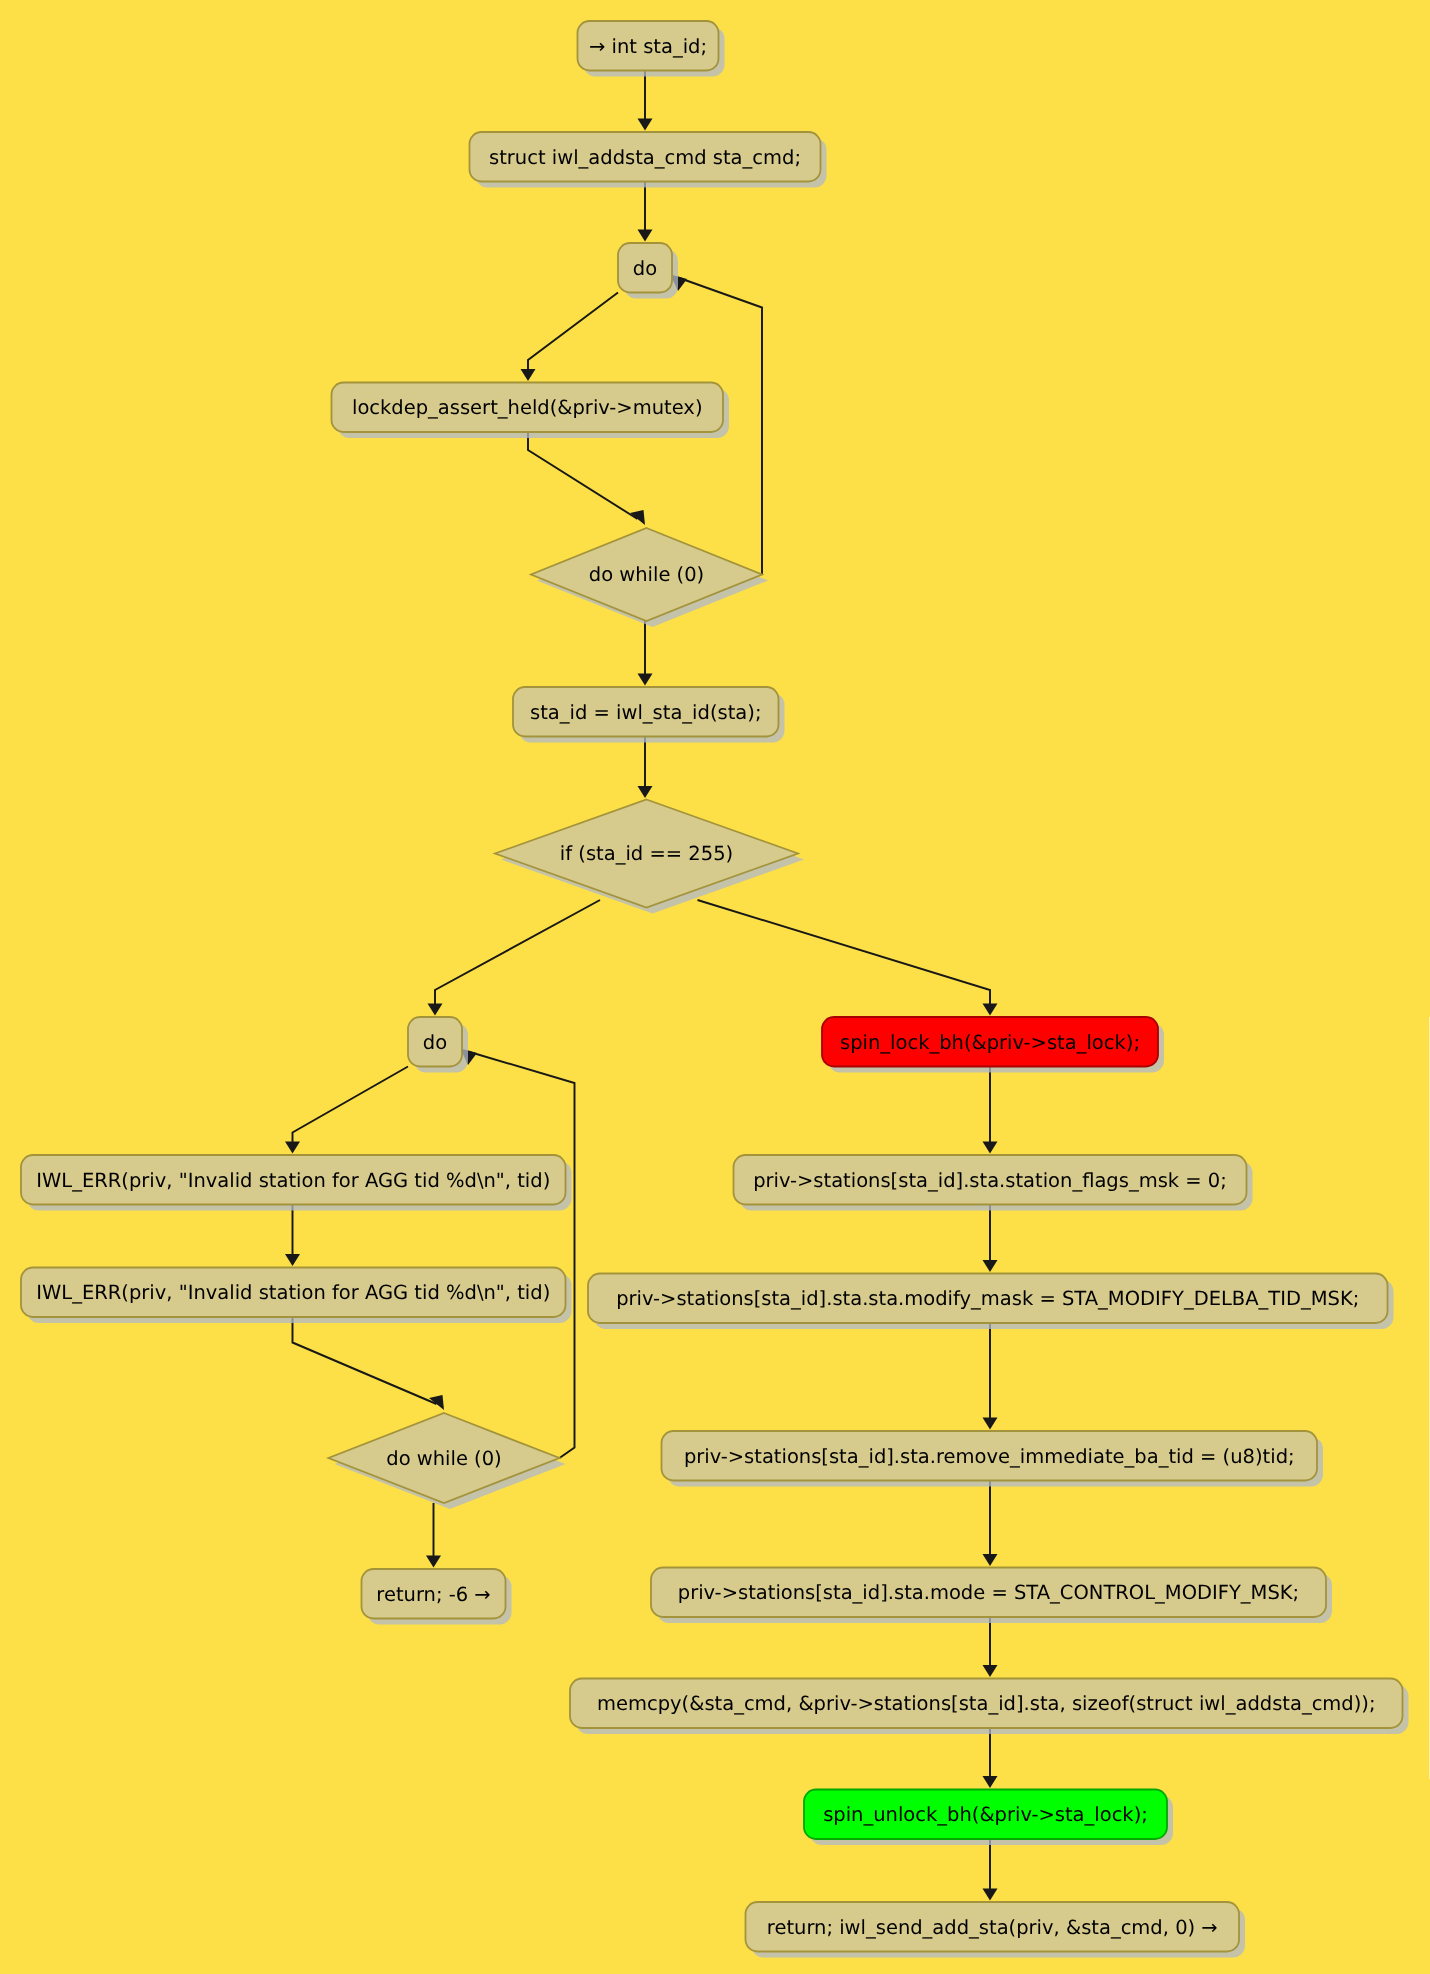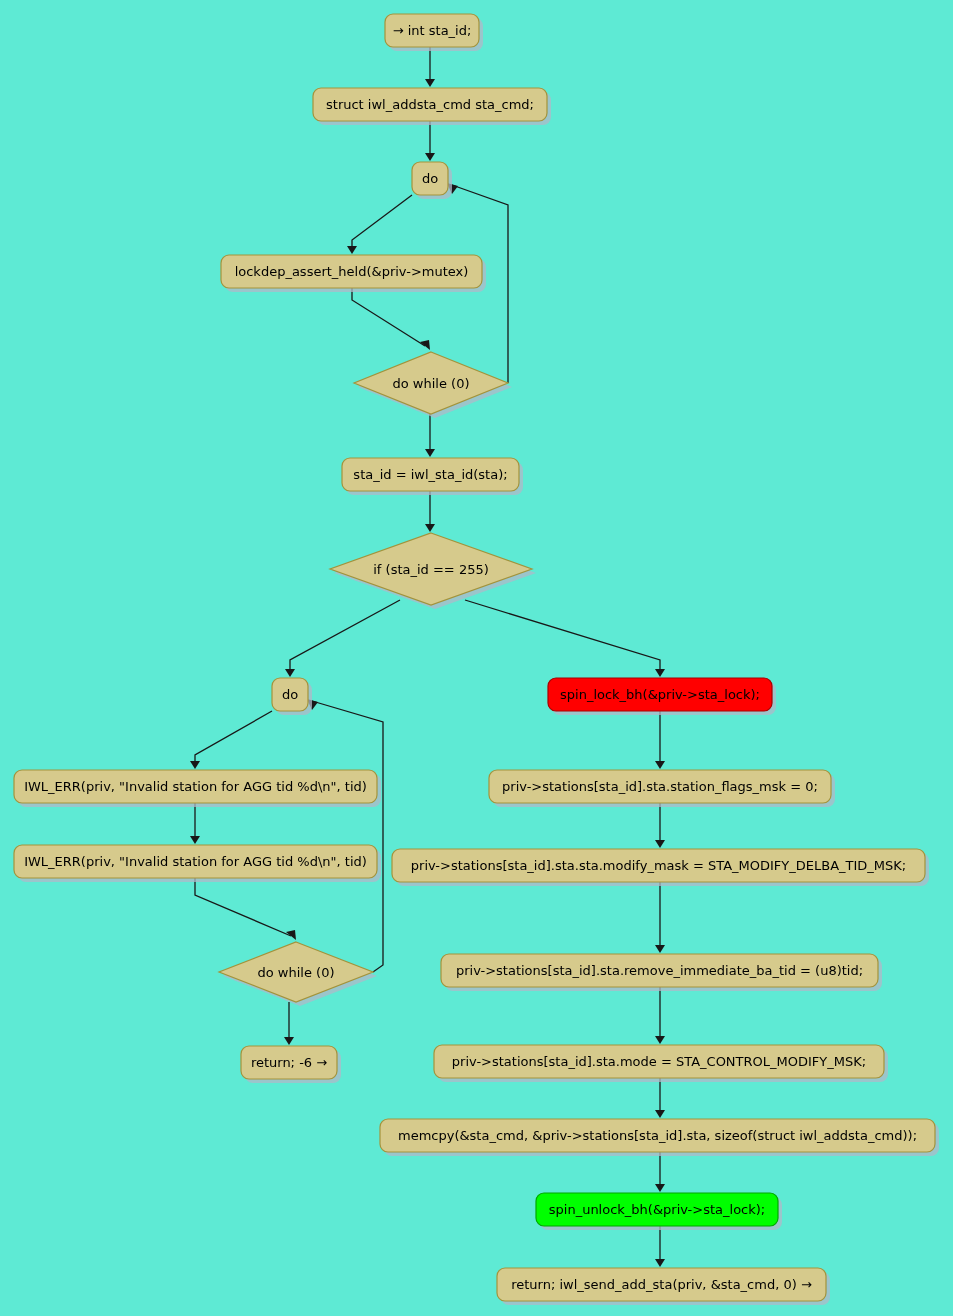--- a/index.html
+++ b/index.html
@@ -4,21 +4,21 @@
 <style>
   html, body {
     margin: 0;
     padding: 0;
     background: #FFFFFF;
   }
   #canvas {
     position: relative;
     width: 953px;
     height: 1316px;
-    background: #5eead4;
+    background: #fde047;
     overflow: hidden;
     font-family: "DejaVu Sans", sans-serif;
   }
   svg#flow {
     position: absolute;
     left: 0;
     top: 0;
     width: 953px;
     height: 1316px;
   }

